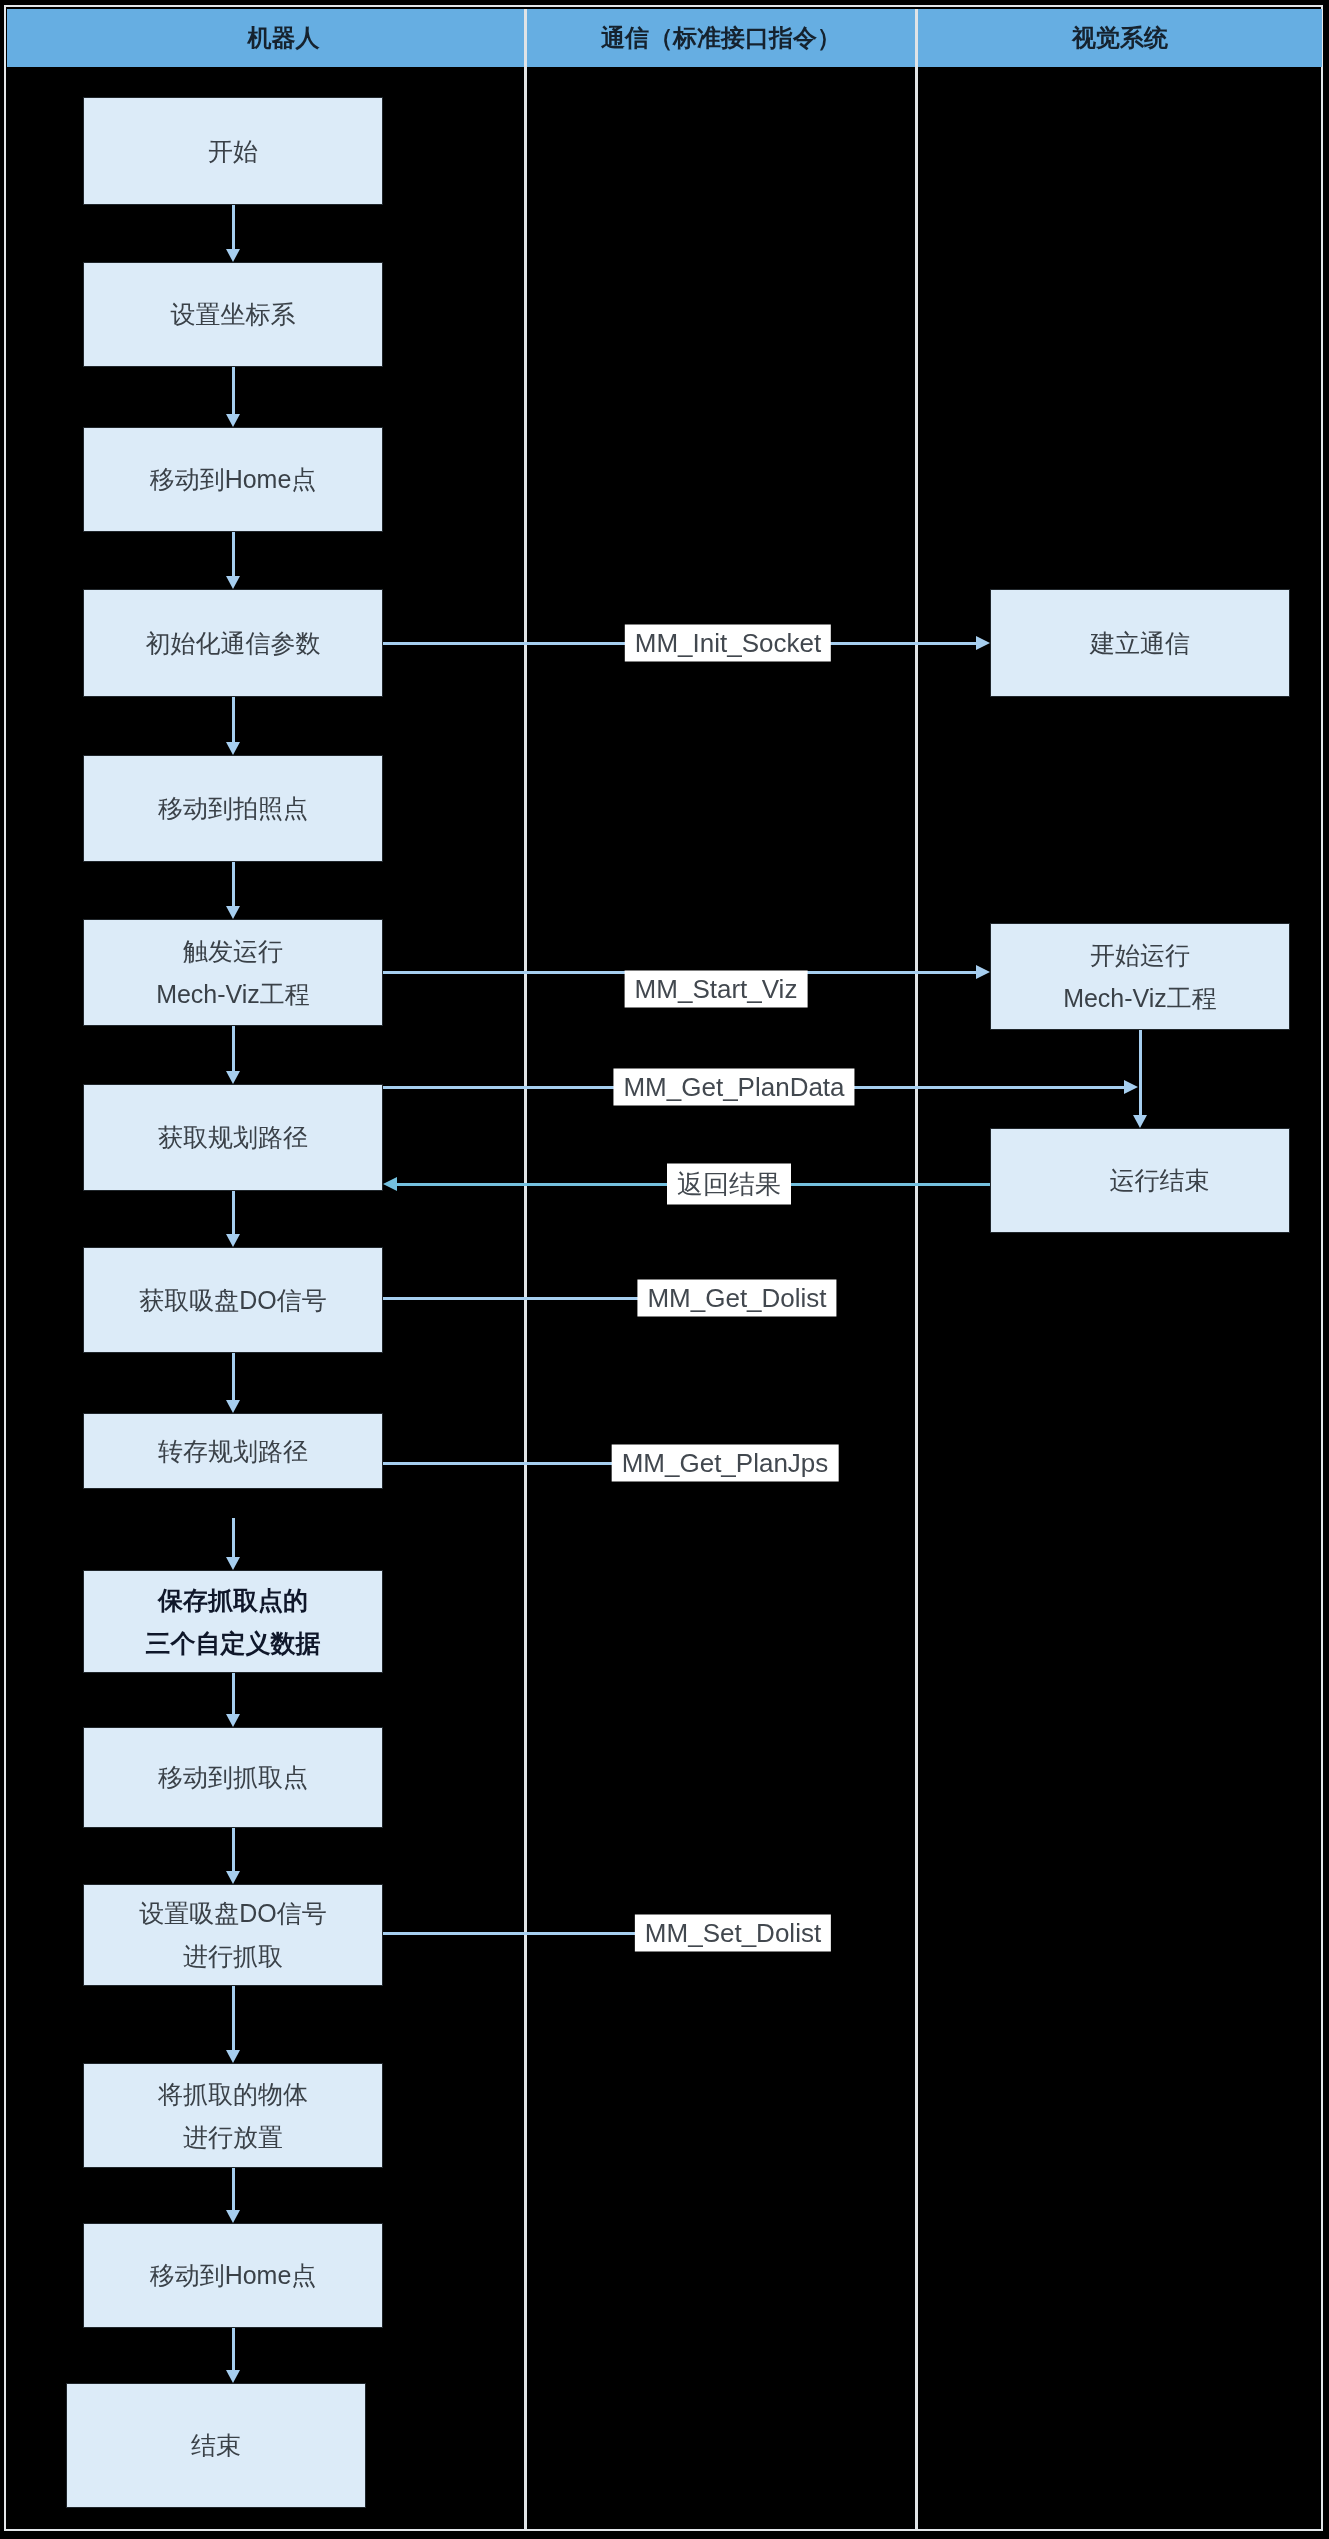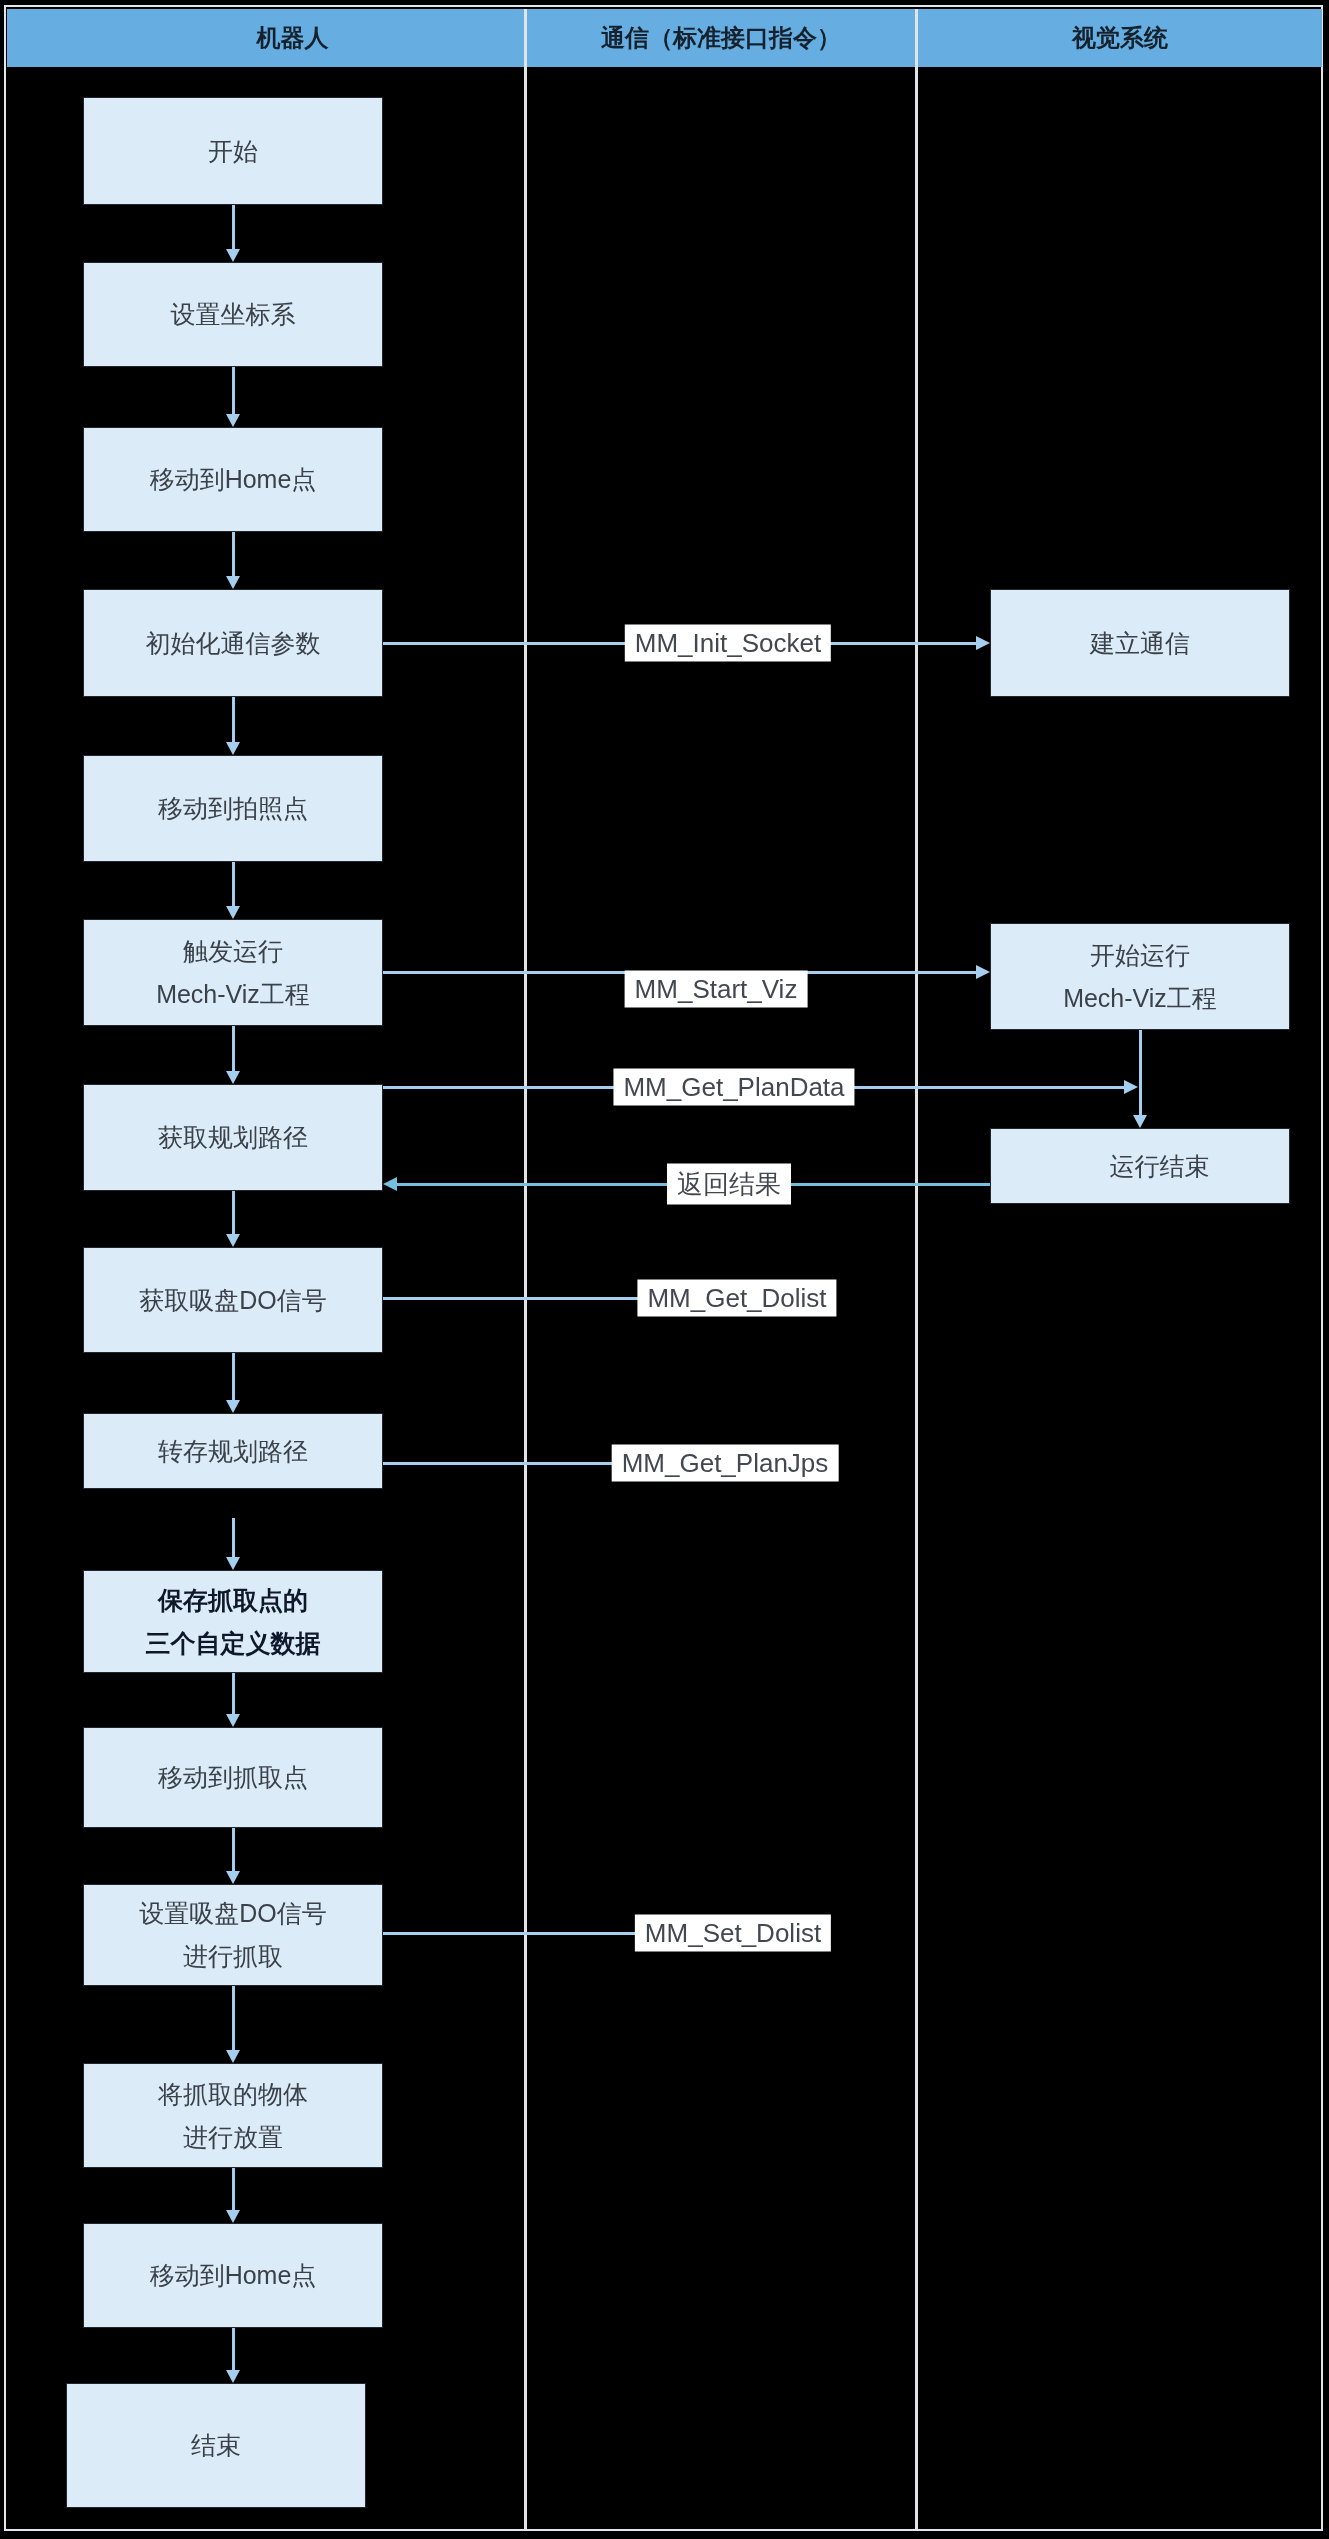--- a/index.html
+++ b/index.html
@@ -35,21 +35,21 @@
        padding:3px 10px;font-size:26px;color:#42484f;white-space:nowrap;}
 </style>
 </head>
 <body>
 
 <div class="stage">
 
   <div class="frame"></div>
 
   <div class="band"></div>
-  <div class="hcell" style="left:19px;width:547px;text-align:right;">机器人</div>
+  <div class="hcell" style="left:10px;width:547px;text-align:right;">机器人</div>
   <div class="hcell" style="left:527px;width:388px;">通信（标准接口指令）</div>
   <div class="hcell" style="left:918px;width:404px;">视觉系统</div>
   <div class="sep" style="left:524px;"></div>
   <div class="sep" style="left:915px;"></div>
 
   <div class="box" style="left:83px;top:97px;height:108px;">开始</div>
   <div class="box" style="left:83px;top:262px;height:105px;">设置坐标系</div>
   <div class="box" style="left:83px;top:427px;height:105px;">移动到Home点</div>
   <div class="box" style="left:83px;top:589px;height:108px;">初始化通信参数</div>
   <div class="box" style="left:83px;top:755px;height:107px;">移动到拍照点</div>
@@ -64,21 +64,21 @@
   <div class="box" style="left:83px;top:1884px;height:102px;">设置吸盘DO信号
 进行抓取</div>
   <div class="box" style="left:83px;top:2063px;height:105px;">将抓取的物体
 进行放置</div>
   <div class="box" style="left:83px;top:2223px;height:105px;">移动到Home点</div>
   <div class="box" style="left:66px;top:2383px;height:125px;text-align:center;">结束</div>
 
   <div class="box" style="left:990px;top:589px;height:108px;">建立通信</div>
   <div class="box" style="left:990px;top:923px;height:107px;">开始运行
 Mech-Viz工程</div>
-  <div class="box" style="left:990px;top:1128px;height:76px;padding-left:39px;">运行结束</div>
+  <div class="box" style="left:990px;top:1128px;height:105px;padding-left:39px;">运行结束</div>
 
   <div class="vline" style="left:232px;top:205px;height:45px;"></div>
   <div class="ah-down" style="left:226px;top:249px;"></div>
   <div class="vline" style="left:232px;top:367px;height:48px;"></div>
   <div class="ah-down" style="left:226px;top:414px;"></div>
   <div class="vline" style="left:232px;top:532px;height:45px;"></div>
   <div class="ah-down" style="left:226px;top:576px;"></div>
   <div class="vline" style="left:232px;top:697px;height:46px;"></div>
   <div class="ah-down" style="left:226px;top:742px;"></div>
   <div class="vline" style="left:232px;top:862px;height:45px;"></div>

